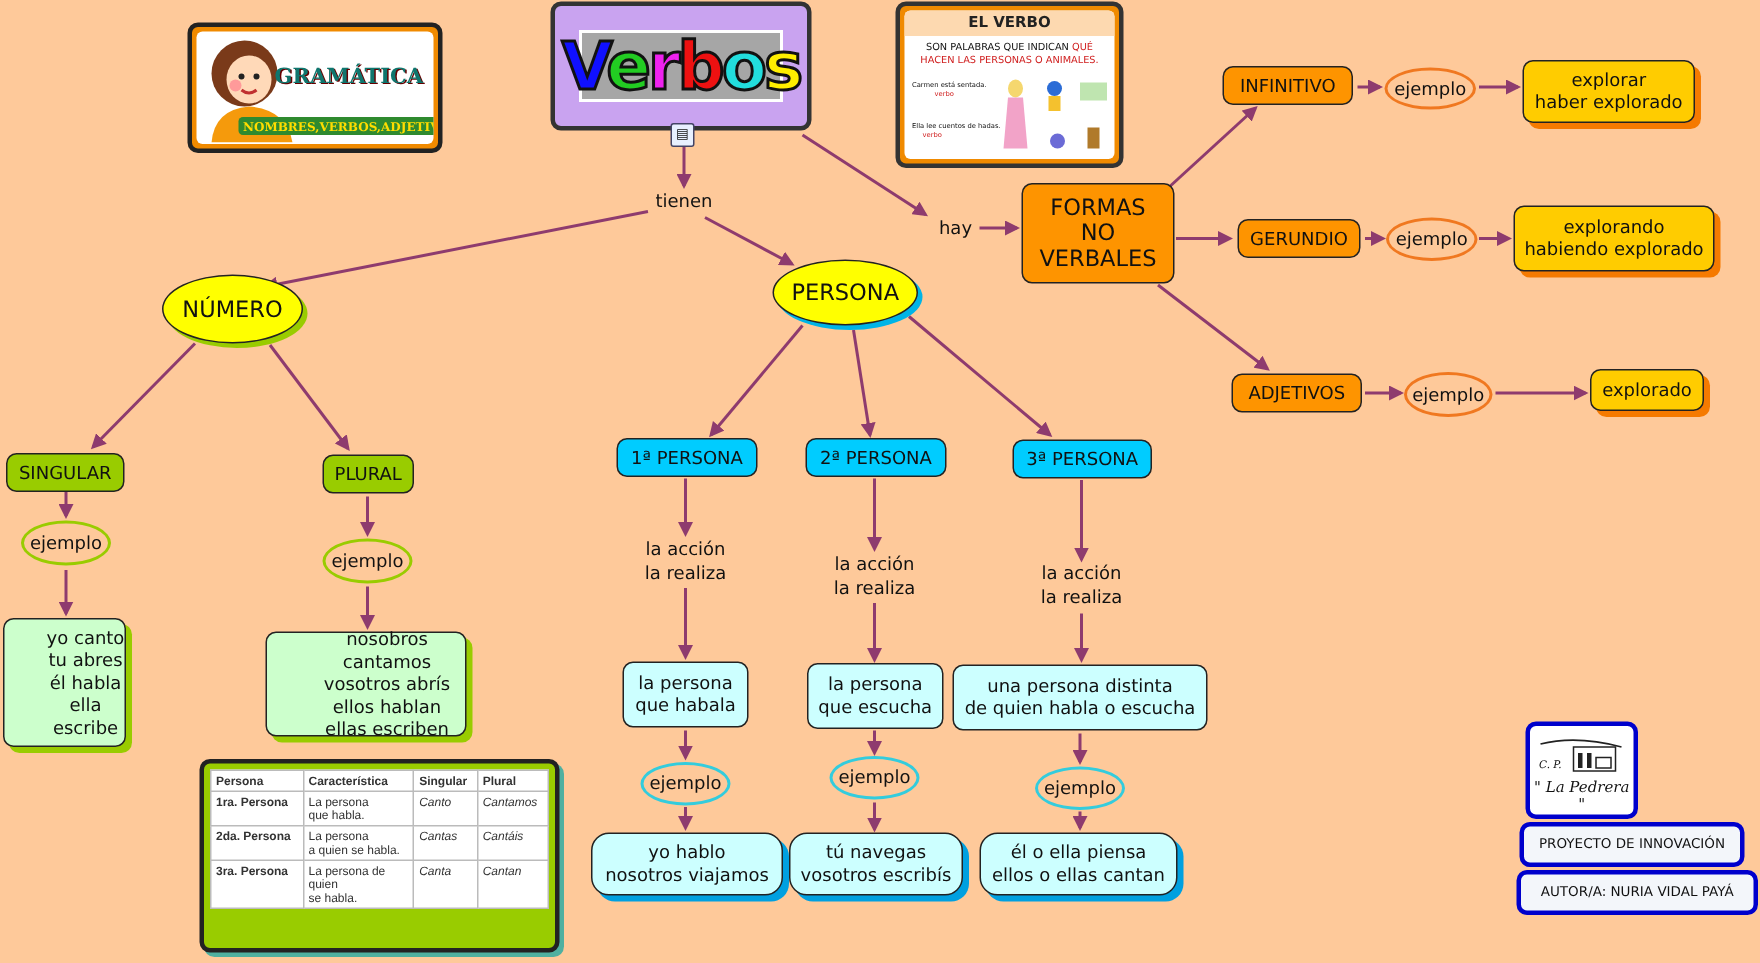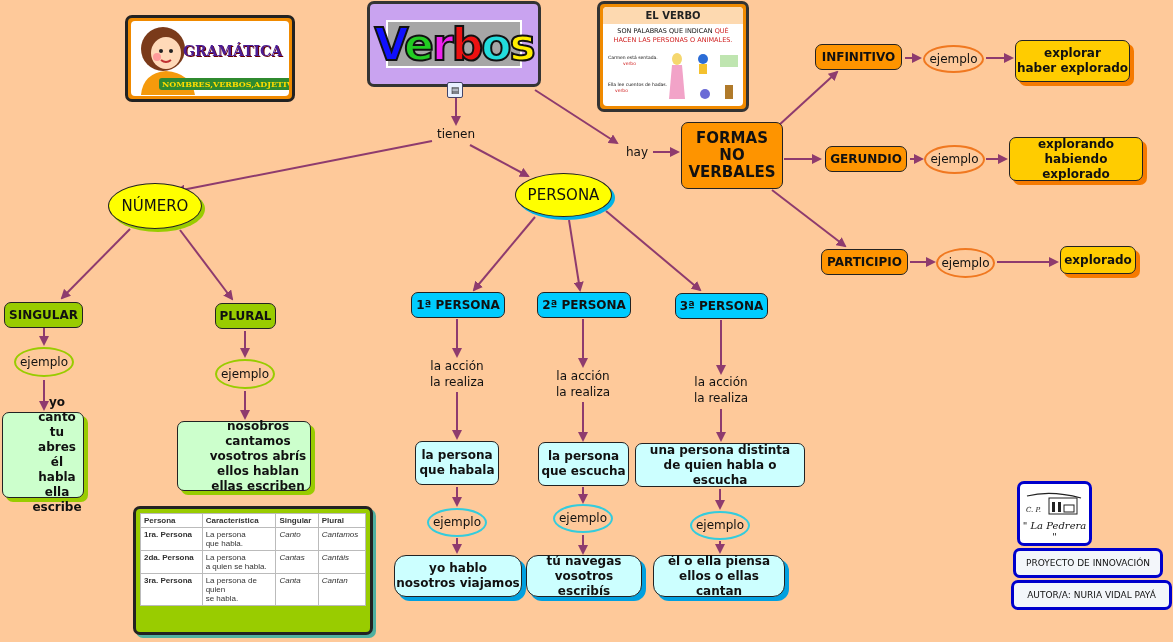--- a/index.html
+++ b/index.html
@@ -1,19 +1,19 @@
 <!DOCTYPE html>
 <html><head>
 <meta charset="utf-8">
 <style>
   html,body{margin:0;padding:0;}
   body{width:1173px;height:642px;background:#fec99a;position:relative;overflow:hidden;font-family:"DejaVu Sans","Liberation Sans",sans-serif;color:#111;}
   #links{position:absolute;left:0;top:0;width:1173px;height:642px;}
   .node{position:absolute;display:flex;align-items:center;justify-content:center;text-align:center;box-sizing:border-box;white-space:pre-line;line-height:1.25;}
-  .box{border:1px solid #222;border-radius:7px;font-weight:bold;}
+  .box{border:1px solid #222;border-radius:7px;}
   .lbl{position:absolute;display:flex;align-items:center;justify-content:center;text-align:center;white-space:pre-line;font-size:12px;line-height:1.3;}
   .ell{border-radius:50%;background:#fec99a;font-size:12px;}
   .orange{background:#fe9400;font-size:12px;}
   .gold{background:#ffcc00;font-size:12px;box-shadow:4px 4px 0 #f57a00;}
   .green{background:#99cc00;font-size:12px;}
   .mint{background:#ccffcc;font-size:12px;box-shadow:4px 4px 0 #99cc00;padding-left:28px;}
   .cyan{background:#00ccff;font-size:12px;}
   .ltcyan{background:#ccffff;font-size:12px;}
   .ltcyan.shadow{box-shadow:4px 4px 0 #00a0e0;border-radius:12px;}
   .yellow-ell{background:#ffff00;border:1px solid #222;border-radius:50%;font-size:15px;}
@@ -90,21 +90,21 @@
   <div style="width:100%;height:100%;background:#fff;border-radius:4px;position:relative;overflow:hidden;">
     <svg width="70" height="72" style="position:absolute;left:2px;top:2px;" viewBox="0 0 70 72">
       <ellipse cx="30" cy="26" rx="22" ry="22" fill="#7a3a1a"></ellipse>
       <ellipse cx="33" cy="30" rx="15" ry="16" fill="#ffd9b8"></ellipse>
       <circle cx="28" cy="28" r="2" fill="#222"></circle>
       <circle cx="38" cy="28" r="2" fill="#222"></circle>
       <path d="M28,37 Q33,41 38,37" stroke="#c03030" stroke-width="2" fill="none"></path>
       <circle cx="24" cy="34" r="4" fill="#ff9a9a"></circle>
       <path d="M8,72 Q10,50 33,48 Q58,50 62,72 Z" fill="#f59a0c"></path>
     </svg>
-    <div style="position:absolute;left:52px;top:22px;font-family:'DejaVu Serif',serif;font-weight:bold;font-size:14px;color:#4c1d95;text-shadow:1px 1px 0 #600;">GRAMÁTICA</div>
+    <div style="position:absolute;left:52px;top:22px;font-family:'DejaVu Serif',serif;font-weight:bold;font-size:14px;color:#0f766e;text-shadow:1px 1px 0 #600;">GRAMÁTICA</div>
     <div style="position:absolute;left:28px;top:57px;font-family:'DejaVu Serif',serif;font-weight:bold;font-size:8px;color:#ffdd00;background:#2f8a2f;padding:1px 3px;border-radius:3px;">NOMBRES,VERBOS,ADJETIVOS,...</div>
   </div>
 </div>
 
 <div class="imgframe" style="left:367px;top:1px;width:174px;height:86px;border:3px solid #333;background:#c9a3f0;padding:16px;">
   <div style="width:100%;height:100%;background:#a6a6a6;border:2px solid #fff;box-sizing:border-box;display:flex;align-items:center;justify-content:center;">
     <div id="verbos-word" style="font-family:'DejaVu Sans',sans-serif;font-weight:bold;font-size:44px;letter-spacing:-2px;"><span style="color: rgb(16, 16, 255); -webkit-text-stroke: 2px rgb(17, 17, 17);">V</span><span style="color: rgb(34, 204, 34); -webkit-text-stroke: 2px rgb(17, 17, 17);">e</span><span style="color: rgb(238, 34, 238); -webkit-text-stroke: 2px rgb(17, 17, 17);">r</span><span style="color: rgb(238, 17, 17); -webkit-text-stroke: 2px rgb(17, 17, 17);">b</span><span style="color: rgb(34, 221, 221); -webkit-text-stroke: 2px rgb(17, 17, 17);">o</span><span style="color: rgb(255, 238, 0); -webkit-text-stroke: 2px rgb(17, 17, 17);">s</span></div>
   </div>
 </div>
 <div style="position:absolute;left:447px;top:82px;width:14px;height:14px;background:#e8f0ff;border:1px solid #446;border-radius:2px;font-size:9px;line-height:14px;text-align:center;">▤</div>
@@ -187,21 +187,21 @@
 <div class="node box orange" style="left:815px;top:44px;width:87px;height:26px;">INFINITIVO</div>
 <div class="node ell" style="left:923px;top:45px;width:61px;height:28px;border:2px solid #f07820;">ejemplo</div>
 <div class="node box gold" style="left:1015px;top:40px;width:115px;height:42px;">explorar
 haber explorado</div>
 
 <div class="node box orange" style="left:825px;top:146px;width:82px;height:26px;">GERUNDIO</div>
 <div class="node ell" style="left:924px;top:145px;width:61px;height:29px;border:2px solid #f07820;">ejemplo</div>
 <div class="node box gold" style="left:1009px;top:137px;width:134px;height:44px;">explorando
 habiendo explorado</div>
 
-<div class="node box orange" style="left:821px;top:249px;width:87px;height:26px;">PARTICIPIO</div>
+<div class="node box orange" style="left:821px;top:249px;width:87px;height:26px;">ADJETIVOS</div>
 <div class="node ell" style="left:936px;top:248px;width:59px;height:30px;border:2px solid #f07820;">ejemplo</div>
 <div class="node box gold" style="left:1060px;top:246px;width:76px;height:28px;">explorado</div>
 
 <div class="imgframe" style="left:133px;top:506px;width:240px;height:129px;border:3px solid #222;background:#99cc00;padding:4px;box-shadow:3px 3px 0 #4fb0a0;">
   <table class="pers">
     <thead>
       <tr>
         <th>Persona</th>
         <th>Característica</th>
         <th>Singular</th>

